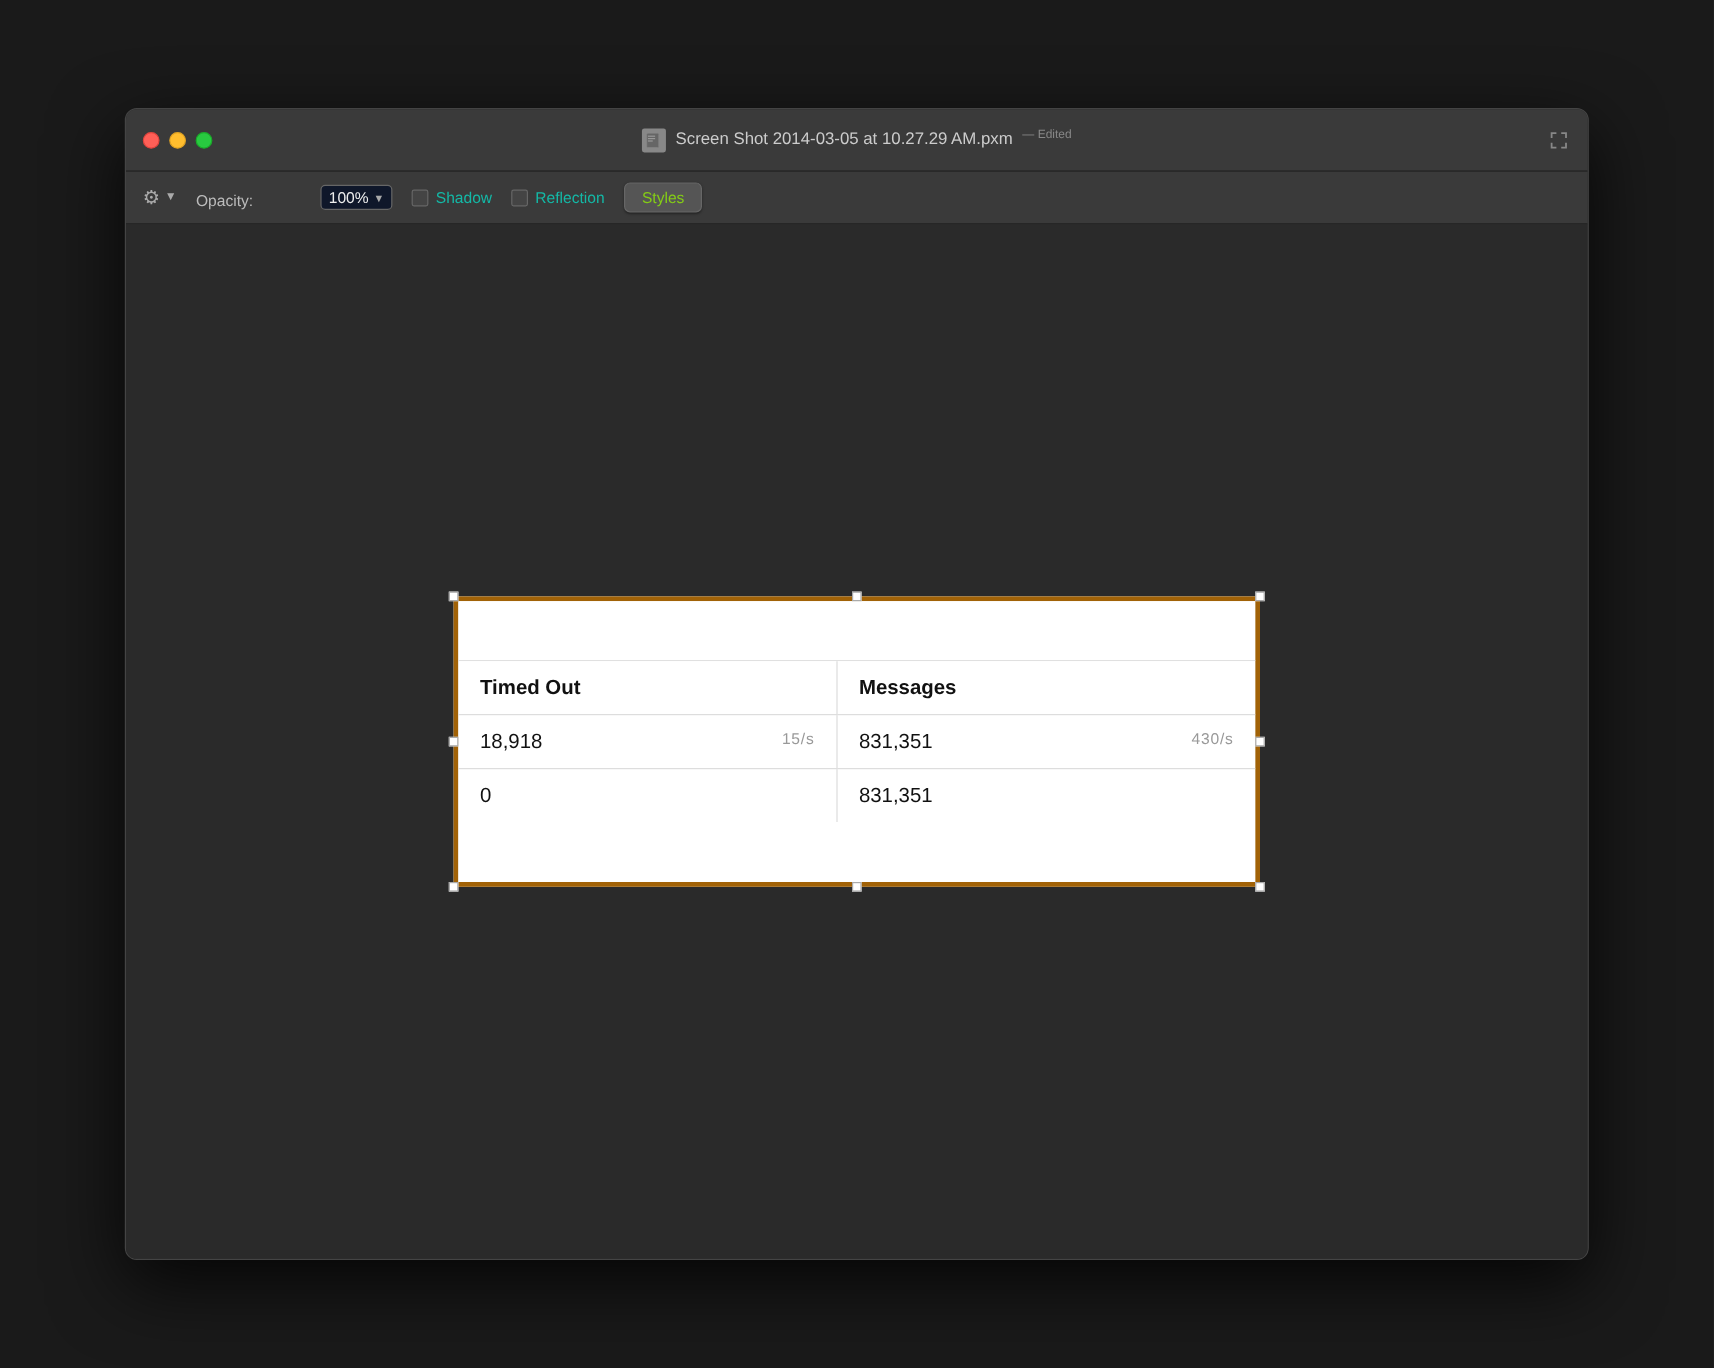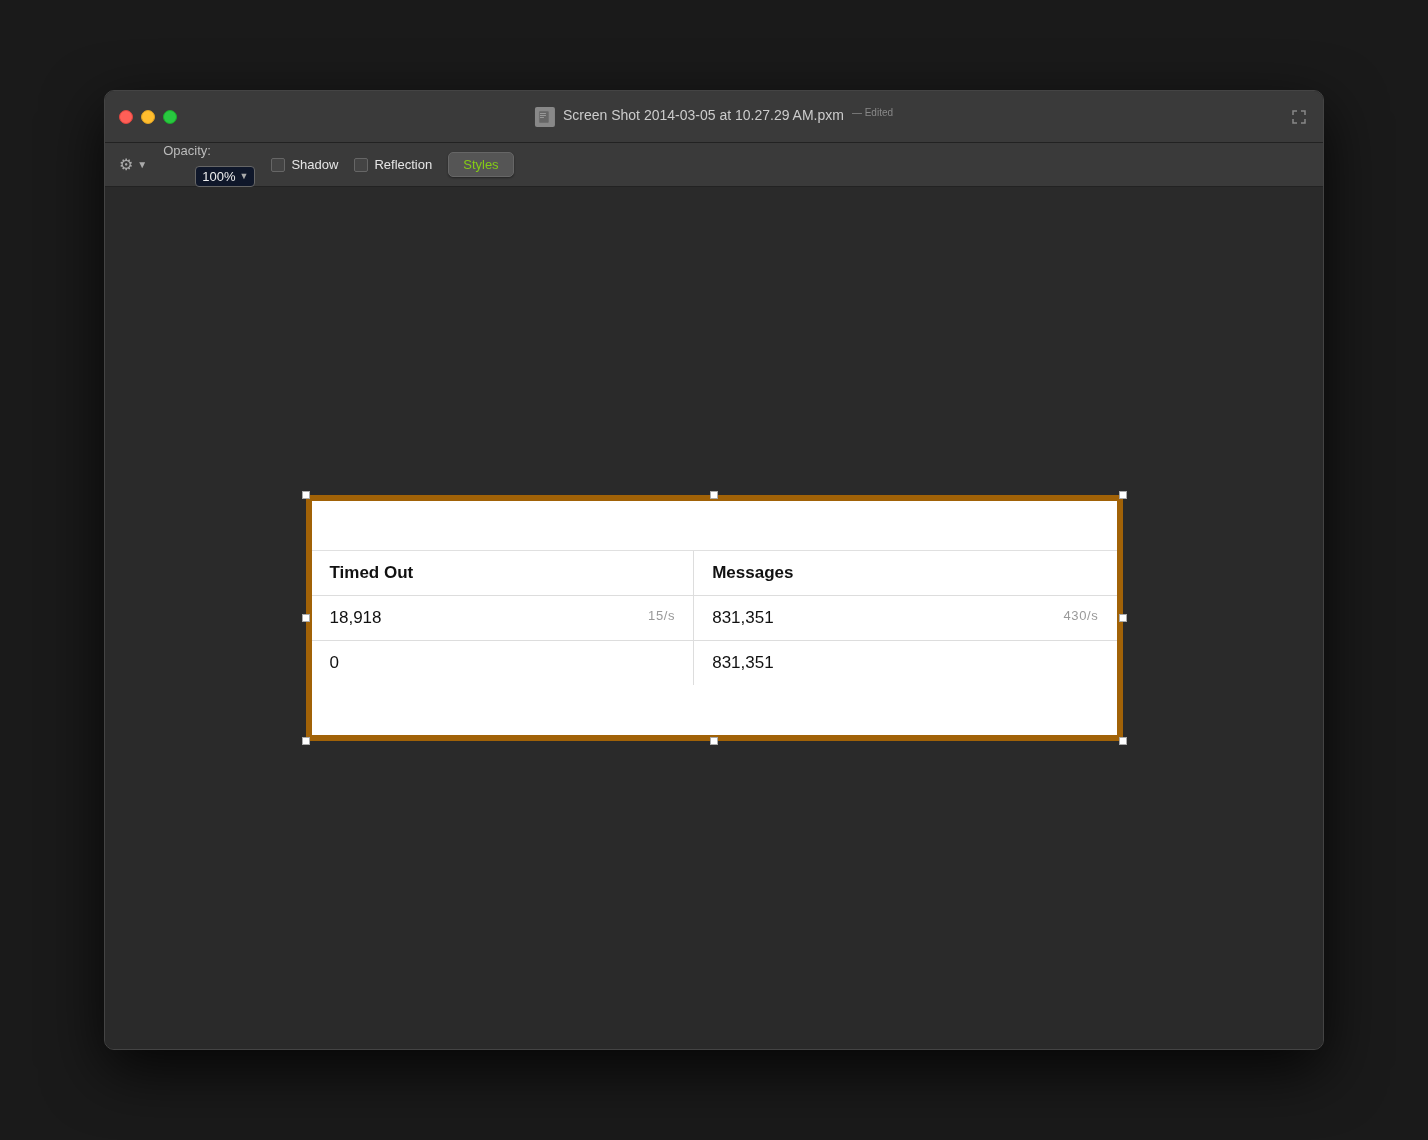--- a/index.html
+++ b/index.html
@@ -143,23 +143,22 @@
       color: #aaa;
     }
 
     .chevron-icon {
       font-size: 10px;
       color: #aaa;
     }
 
     .opacity-group {
       display: flex;
-      align-items: flex-start;
-      gap: 8px;
-      flex-direction: column;
+      align-items: flex-end;
+      gap: 24px;
     }
 
     .opacity-label {
       color: #bbb;
       font-size: 13px;
     }
 
     .opacity-value-box {
       background: #0f172a;
       border: 1px solid #666;
@@ -188,21 +187,21 @@
     .checkbox {
       width: 14px;
       height: 14px;
       border: 1px solid #666;
       border-radius: 2px;
       background: #444;
       flex-shrink: 0;
     }
 
     .checkbox-label {
-      color: #e5e5e5;
+      color: #14b8a6;
       font-size: 13px;
     }
 
     .styles-btn {
       background: #555;
       border: 1px solid #666;
       border-radius: 5px;
       padding: 4px 14px;
       color: #84cc16;
       font-size: 13px;
@@ -241,22 +240,22 @@
     .handle-tr { top: -4px; right: -4px; cursor: ne-resize; }
     .handle-ml { top: 50%; left: -4px; transform: translateY(-50%); cursor: w-resize; }
     .handle-mr { top: 50%; right: -4px; transform: translateY(-50%); cursor: e-resize; }
     .handle-bl { bottom: -4px; left: -4px; cursor: sw-resize; }
     .handle-bc { bottom: -4px; left: 50%; transform: translateX(-50%); cursor: s-resize; }
     .handle-br { bottom: -4px; right: -4px; cursor: se-resize; }
 
     
     .data-table-container {
       background: white;
-      border: 6px solid #a16207;
-      width: 817px;
+      border: 4px solid #a16207;
+      width: 672px;
     }
 
     .table-top-padding {
       height: 50px;
       background: white;
       border-bottom: 1px solid #e0e0e0;
     }
 
     table {
       width: 100%;

